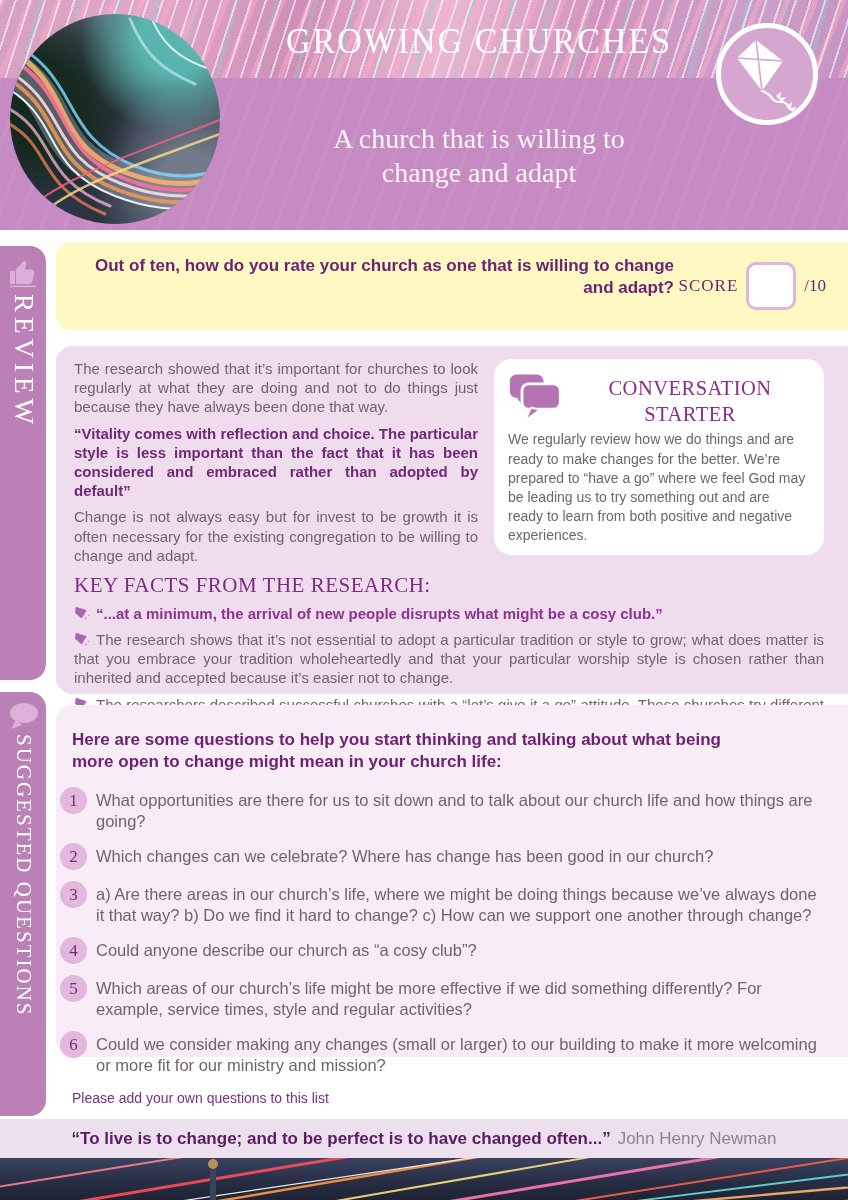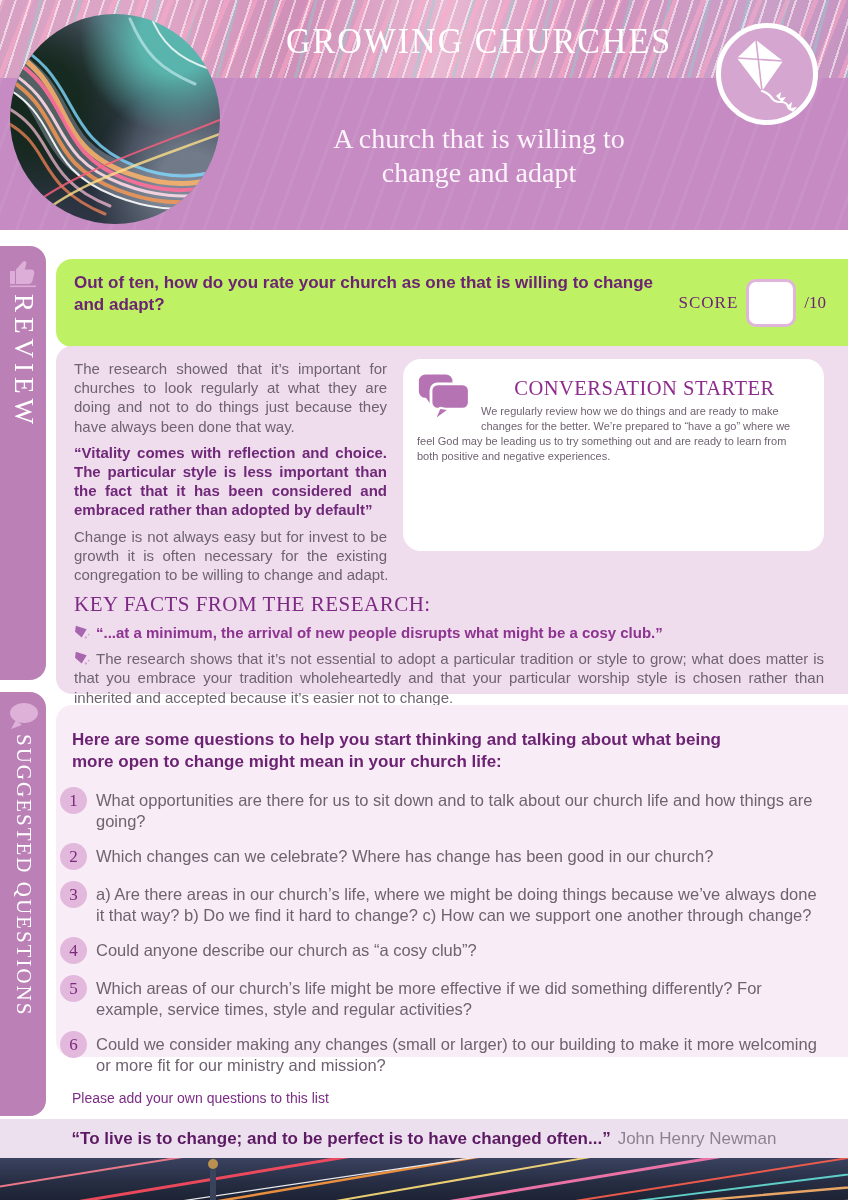--- a/index.html
+++ b/index.html
@@ -40,40 +40,40 @@
   .sidebar .vlabel{display:inline-block;writing-mode:vertical-rl;color:#fff;
     font-family:"Liberation Serif",serif;}
   .sb-review{top:246px;height:434px;}
   .sb-review .vlabel{font-size:27px;letter-spacing:5px;margin-top:6px;}
   .sb-questions{top:692px;height:424px;}
   .sb-questions .vlabel{font-size:21px;letter-spacing:2px;margin-top:4px;}
   .sb-icon{display:block;margin:10px auto 0;}
 
   
   .panel{position:absolute;left:56px;width:792px;border-radius:16px 0 0 16px;box-sizing:border-box;}
-  .panel-q{top:259px;height:88px;background:#bef264;}
+  .panel-q{top:242px;height:88px;background:#fef9c3;text-align:right;}
   .q-head{position:absolute;left:18px;top:13px;width:600px;color:#6d2373;
     font-weight:bold;font-size:17px;line-height:1.32;}
   .q-note{position:absolute;left:18px;top:60px;width:600px;color:#a263aa;font-size:16.5px;}
   .score-row{position:absolute;right:22px;top:20px;display:flex;align-items:center;}
   .score-label{color:#6d2373;font-family:"Liberation Serif",serif;font-size:17px;
     letter-spacing:1px;margin-right:8px;}
   .score-box{width:44px;height:42px;background:#fff;border:3px solid #e0b5da;border-radius:10px;}
   .score-suffix{color:#6d2373;font-family:"Liberation Serif",serif;font-size:17px;margin-left:8px;}
 
   .panel-research{top:346px;height:348px;background:#efdded;
     padding:13px 24px 0 18px;color:#6f6370;font-size:15px;line-height:1.28;text-align:justify;}
   .panel-research p{margin:0 0 7px;}
   .para-quote{color:#702878;font-weight:bold;}
-  .convo{float:right;width:421px;min-height:192px;background:#fff;border-radius:18px;
+  .convo{float:right;width:330px;min-height:192px;background:#fff;border-radius:18px;
     padding:10px 16px 10px 14px;margin:0 0 8px 16px;box-sizing:border-box;text-align:left;}
   .convo-icon{float:left;width:56px;height:50px;margin:2px 8px 2px 0;}
   .convo-title{color:#8e2c8d;font-family:"Liberation Serif",serif;font-size:20.5px;
     letter-spacing:.5px;text-align:center;margin:6px 0 3px;}
-  .convo-body{font-size:11px;line-height:1.36;color:#6f6370;}
+  .convo-body{font-size:14px;line-height:1.36;color:#6f6370;}
   .kf-head{color:#7d2a84;font-family:"Liberation Serif",serif;font-size:21px;
     letter-spacing:.5px;margin:6px 0 5px;text-align:left;}
   .kf-item{margin:0 0 7px;}
   .kf-item .bullet-icon{display:inline-block;width:17px;height:15px;margin-right:5px;
     vertical-align:-2px;}
   .kf-bold{color:#8d3390;font-weight:bold;}
 
   .panel-questions{top:705px;height:352px;background:#f8ecf6;padding:24px 28px 0 4px;}
   .sq-intro{margin:0 0 14px 12px;width:690px;color:#6d2373;font-weight:bold;
     font-size:17px;line-height:1.3;}

